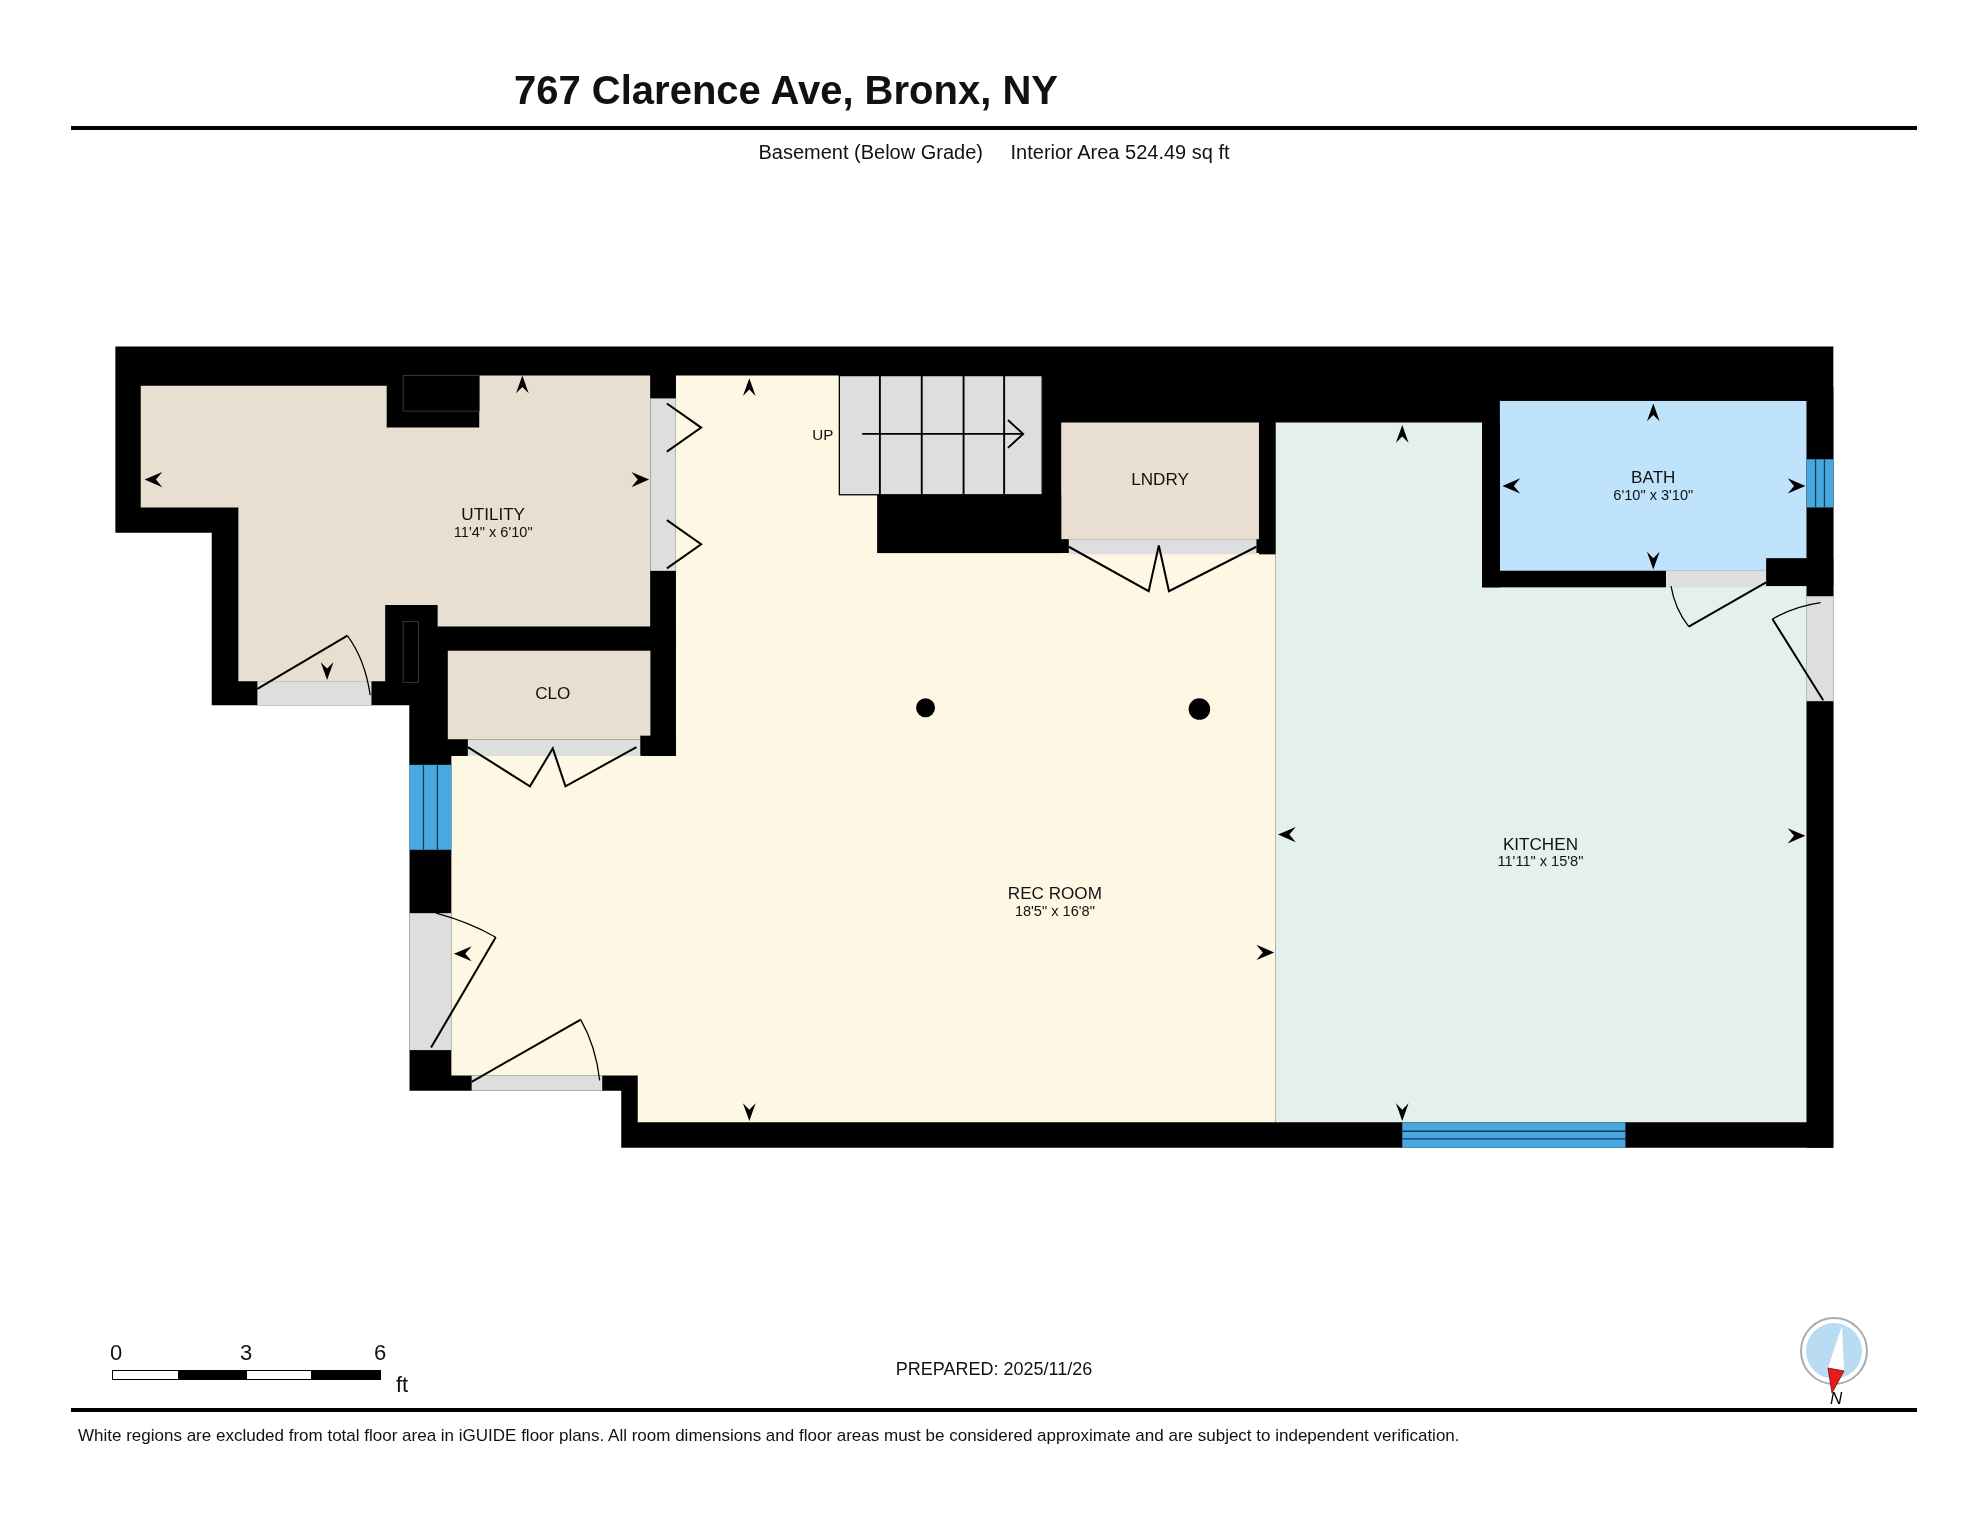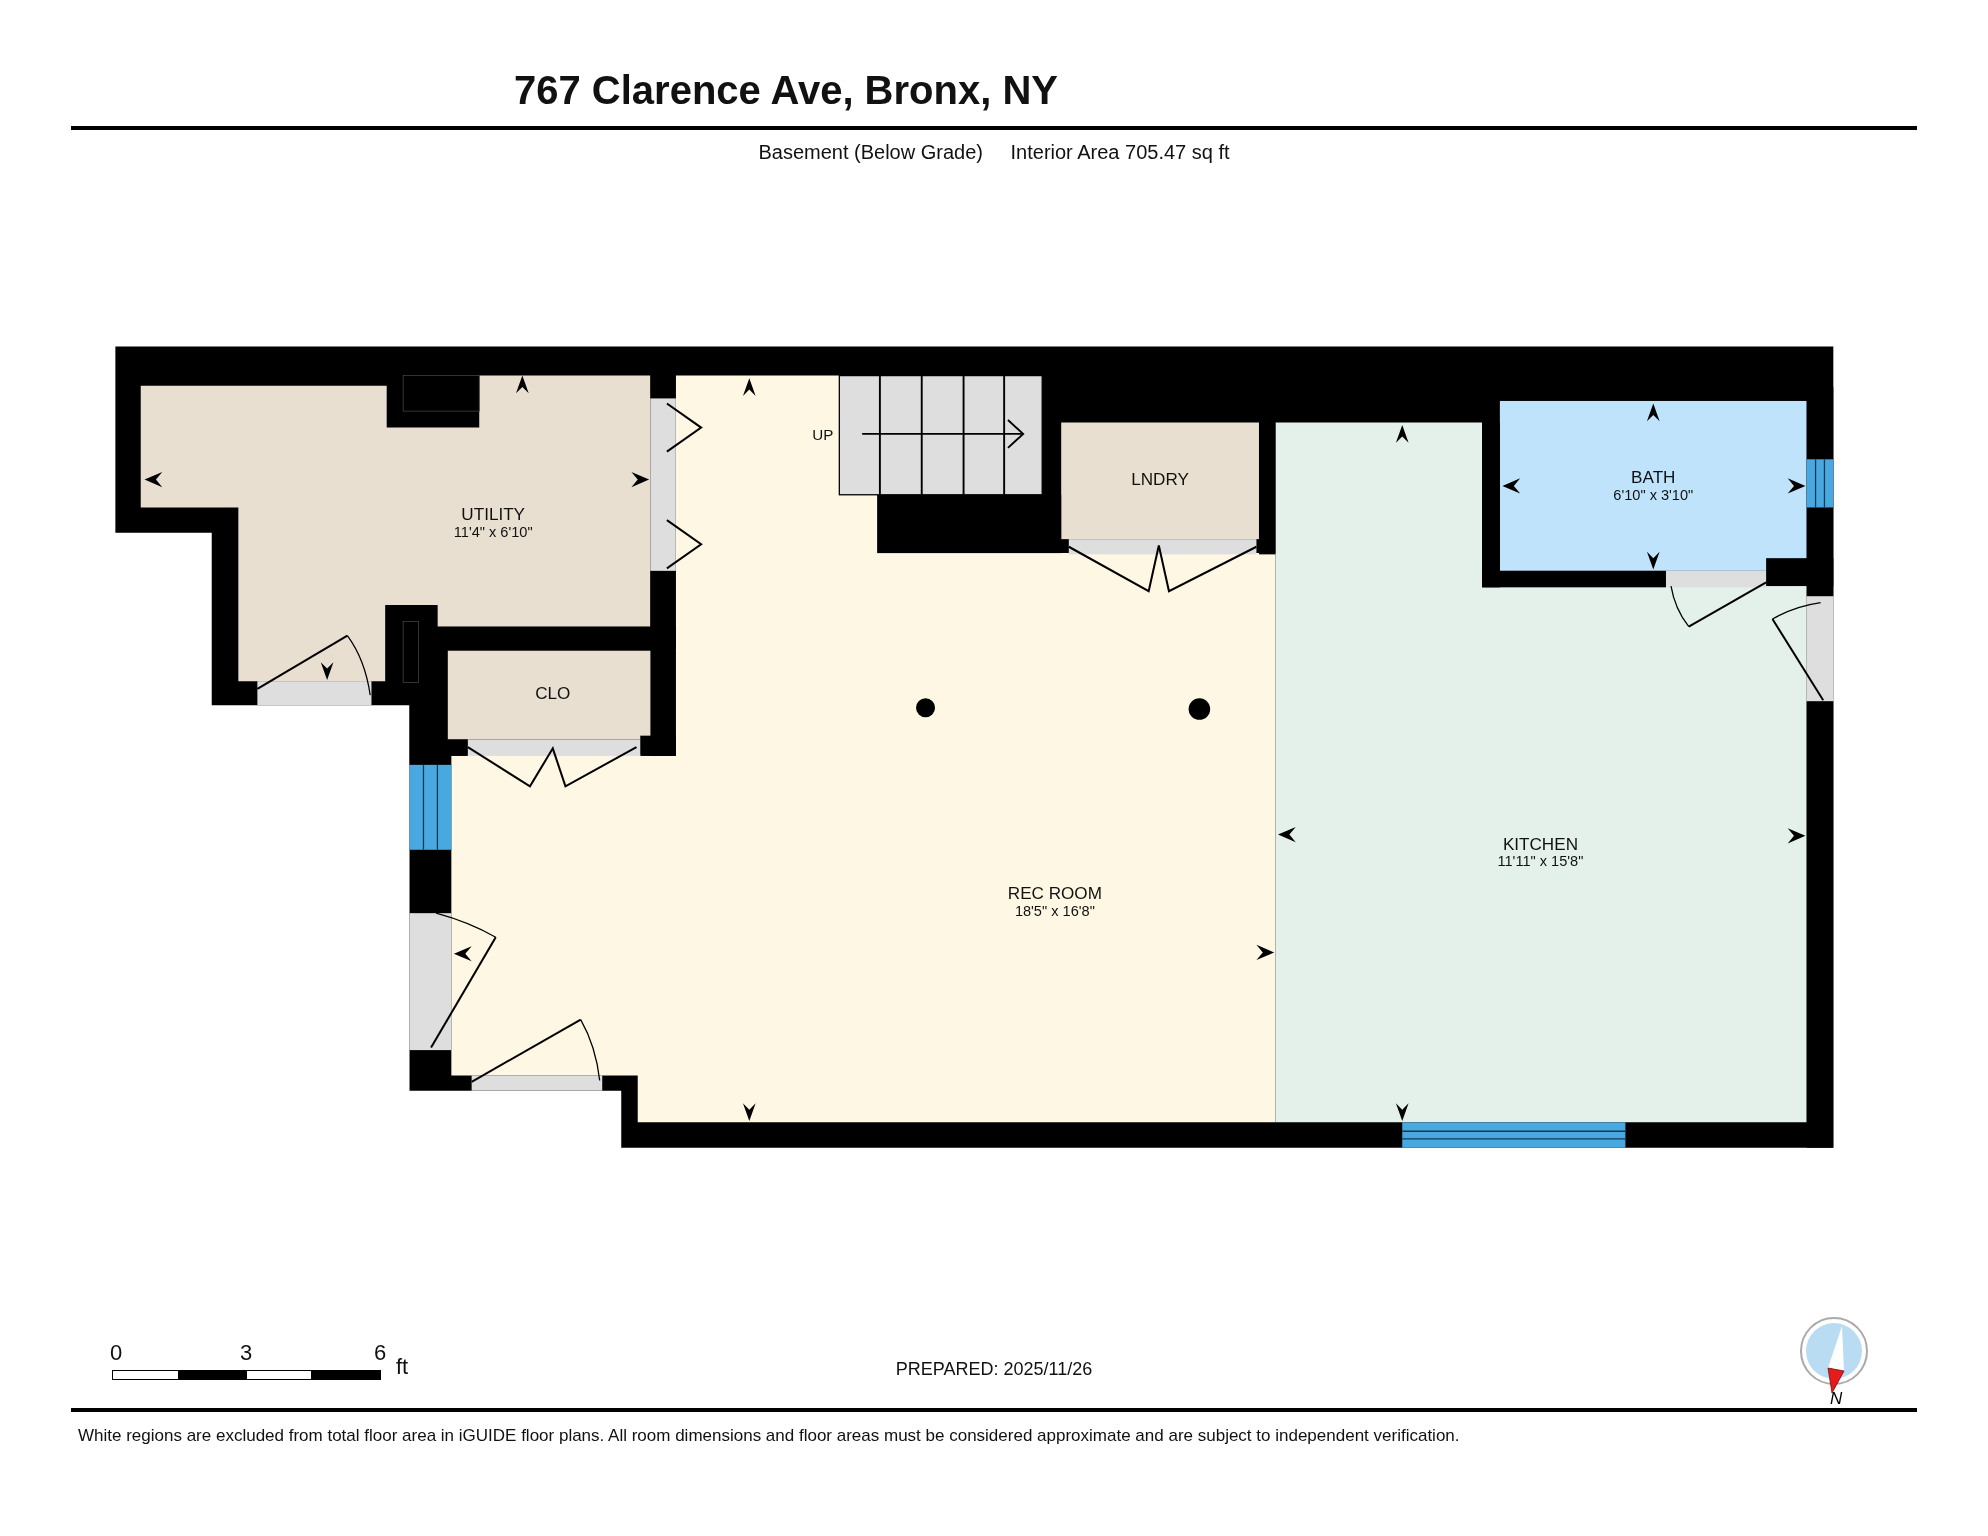--- a/index.html
+++ b/index.html
@@ -7,33 +7,33 @@
   .title { position:absolute; left:0; width:1572px; top:68px; text-align:center; font-size:40px; font-weight:bold; letter-spacing:0px; }
   .rule { position:absolute; left:71px; width:1846px; height:4px; background:#000; }
   .subtitle { position:absolute; left:0; width:1988px; top:141px; text-align:center; font-size:20px; }
   .subtitle .floor { font-weight:normal; margin-right:22px; }
   svg.plan { position:absolute; left:0; top:0; width:1988px; height:1536px; }
   .room-label { font-family:"Liberation Sans", sans-serif; font-size:13.5px; fill:#111; text-anchor:middle; }
   .room-dim { font-family:"Liberation Sans", sans-serif; font-size:11.5px; fill:#111; text-anchor:middle; }
   .scale { position:absolute; left:110px; top:1340px; width:320px; height:60px; }
   .scale .tick { position:absolute; top:0; font-size:22px; }
   .scale .bar { position:absolute; top:30px; height:10px; border:1px solid #000; box-sizing:border-box; }
-  .scale .unit { position:absolute; left:286px; top:14px; font-size:22px; }
+  .scale .unit { position:absolute; left:286px; top:32px; font-size:22px; }
   .prepared { position:absolute; left:0; width:1988px; top:1359px; text-align:center; font-size:18px; }
   .compass { position:absolute; left:1798px; top:1316px; width:72px; height:90px; }
   .disclaimer { position:absolute; left:78px; top:1426px; font-size:17px; }
 </style>
 </head>
 <body>
 
 <div class="title">767 Clarence Ave, Bronx, NY</div>
 <div class="rule" style="top:126px;"></div>
 <div class="subtitle">
   <span class="floor">Basement (Below Grade)</span>
-  <span>Interior Area 705.47 sq ft</span>
+  <span>Interior Area 524.49 sq ft</span>
 </div>
 
 <svg class="plan" viewBox="0 0 1568 1211" xmlns="http://www.w3.org/2000/svg">
 
   <g fill="#000">
     <polygon points="91,273 1446,273 1446,905 490,905 490,860 323,860 323,556 167,556 167,420 91,420"></polygon>
   </g>
 
   <polygon fill="#e8dfd0" points="111,304 305,304 305,337 378,337 378,296 513,296 513,494 345,494 345,477 304,477 304,537 188,537 188,400 111,400"></polygon>
   <rect x="318" y="296" width="60" height="28" fill="#000" stroke="#444" stroke-width="0.6"></rect>

